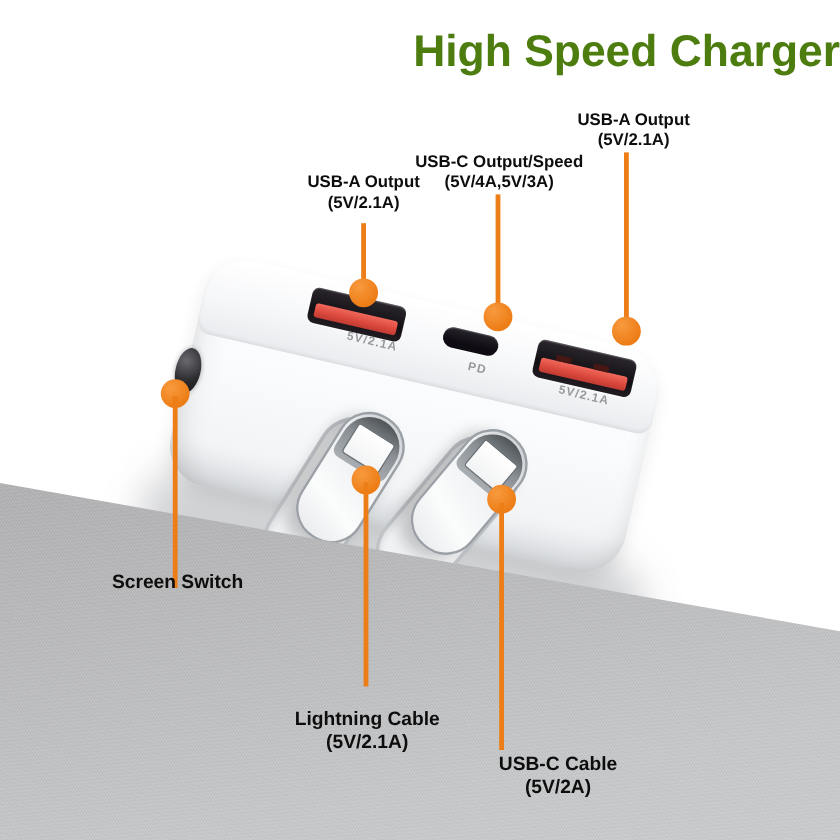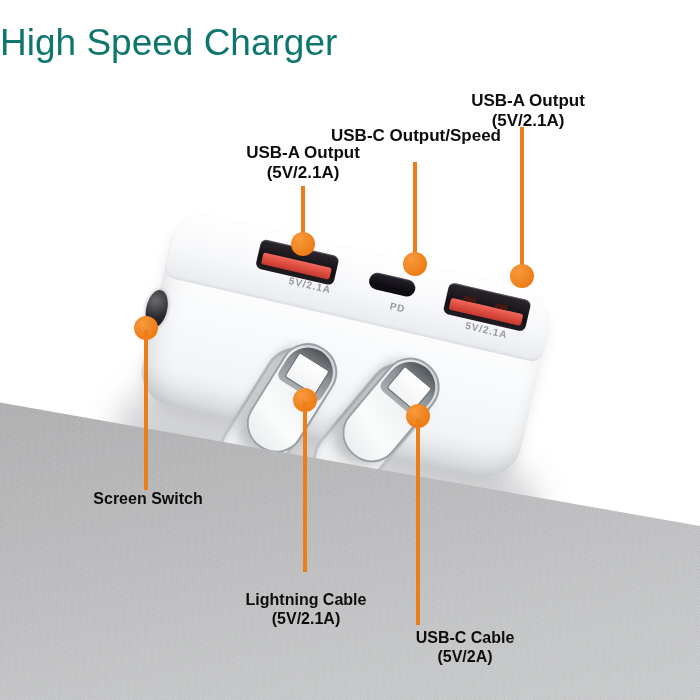--- a/index.html
+++ b/index.html
@@ -2,21 +2,21 @@
 <html><head>
 <meta charset="utf-8">
 <style>
   * { margin:0; padding:0; box-sizing:border-box; }
   html,body { width:700px; height:700px; }
   body { font-family:"Liberation Sans", sans-serif; background:#ffffff; }
   .stage { position:relative; width:700px; height:700px; overflow:hidden; background:#ffffff; }
 
   .title {
     position:absolute; left:0; top:22px; width:700px;
-    text-align:left; font-size:37px; font-weight:normal; color:#0f766e; letter-spacing:0px;
+    text-align:right; font-size:37px; font-weight:bold; color:#4d7c0f; letter-spacing:0px;
   }
 
   
   .surface {
     position:absolute; left:-60px; top:392px; width:920px; height:460px;
     transform:rotate(10deg); transform-origin:0 0;
     background:
       repeating-linear-gradient(45deg, rgba(255,255,255,0.05) 0 1px, rgba(0,0,0,0.03) 1px 2px),
       linear-gradient(160deg, #b0b0b2 0%, #c7c8c9 45%, #d6d7d8 100%);
     z-index:4;
@@ -104,21 +104,21 @@
     border-radius:3px; border:1px solid #6d7control376;
     border:1px solid #6d7376;
   }
 
   
   .ann-text {
     position:absolute; transform:translateX(-50%);
     text-align:center; color:#0d0d0d; font-weight:bold; line-height:1.18;
     white-space:nowrap; z-index:6;
   }
-  .ann-text.small { font-size:17px; }
+  .ann-text.small { font-size:14px; }
   .ann-text.big   { font-size:16px; }
   .ann-line { position:absolute; width:4px; z-index:5; }
   .ann-dot  { position:absolute; width:24px; height:24px; border-radius:50%; z-index:5; }
 </style>
 </head>
 <body>
 
 <div class="stage">
 
   <h1 class="title">High Speed Charger</h1>
@@ -167,34 +167,35 @@
 
   <div class="ann-text small" style="left:303px; top:143px;">
     <div>USB-A Output</div>
     <div>(5V/2.1A)</div>
   </div>
   <div class="ann-line" style="left:301px; top:186px; height:56px; background:#ED7D16;"></div>
   <div class="ann-dot" style="left:291px; top:232px; background:radial-gradient(circle at 35% 30%, #f89a3e, #ED7D16 70%);"></div>
 
   <div class="ann-text small" style="left:416px; top:126px;">
     <div>USB-C Output/Speed</div>
+    <div>(5V/4A,5V/3A)</div>
   </div>
   <div class="ann-line" style="left:413px; top:162px; height:100px; background:#ED7D16;"></div>
   <div class="ann-dot" style="left:403px; top:252px; background:radial-gradient(circle at 35% 30%, #f89a3e, #ED7D16 70%);"></div>
 
   <div class="ann-text small" style="left:528px; top:91px;">
     <div>USB-A Output</div>
     <div>(5V/2.1A)</div>
   </div>
   <div class="ann-line" style="left:520px; top:127px; height:148px; background:#ED7D16;"></div>
   <div class="ann-dot" style="left:510px; top:264px; background:radial-gradient(circle at 35% 30%, #f89a3e, #ED7D16 70%);"></div>
 
   <div class="ann-dot" style="left:134px; top:316px; background:radial-gradient(circle at 35% 30%, #f89a3e, #ED7D16 70%);"></div>
   <div class="ann-line" style="left:144px; top:330px; height:160px; background:#ED7D16;"></div>
-  <div class="ann-text big" style="left:148px; top:490px;">
+  <div class="ann-text big" style="left:148px; top:477px;">
     <div>Screen Switch</div>
   </div>
 
   <div class="ann-dot" style="left:293px; top:388px; background:radial-gradient(circle at 35% 30%, #f89a3e, #ED7D16 70%);"></div>
   <div class="ann-line" style="left:303px; top:402px; height:170px; background:#ED7D16;"></div>
   <div class="ann-text big" style="left:306px; top:591px;">
     <div>Lightning Cable</div>
     <div>(5V/2.1A)</div>
   </div>
 

